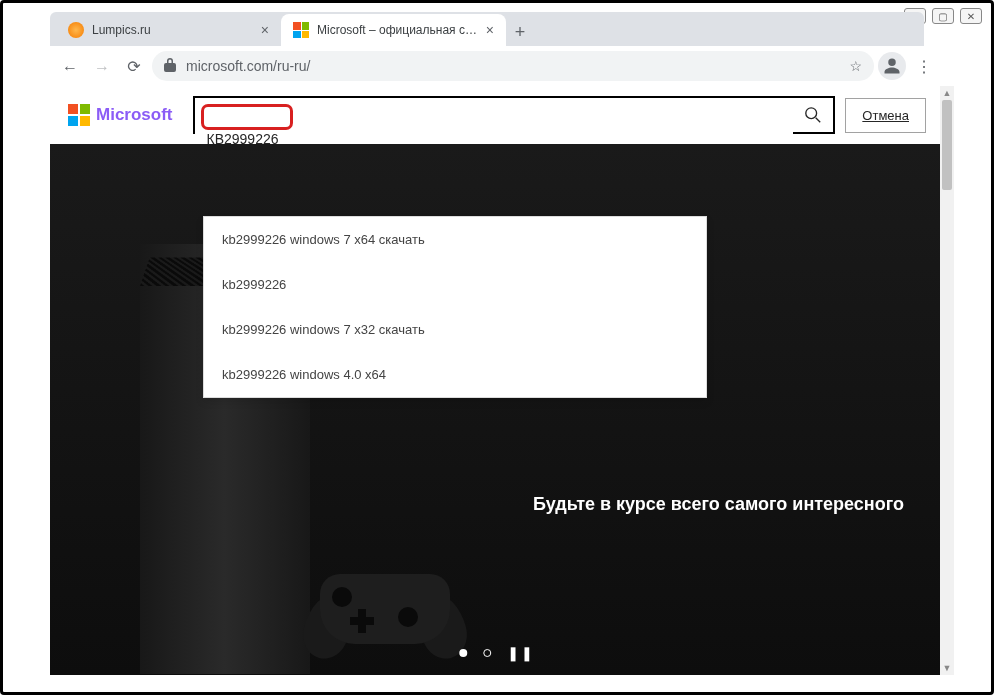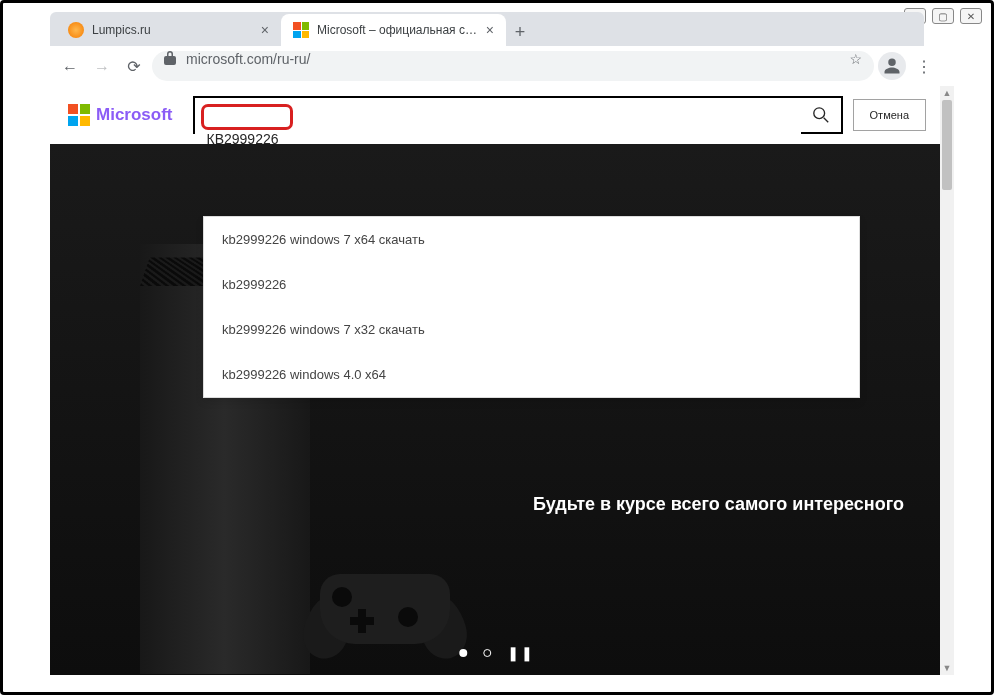--- a/index.html
+++ b/index.html
@@ -18,21 +18,21 @@
 .favicon.orange { background: radial-gradient(circle, #ffb74d 0%, #f57c00 100%); }
 .favicon.ms { background: #fff; display: grid; grid-template-columns: 1fr 1fr; grid-template-rows: 1fr 1fr; gap: 1px; }
 .favicon.ms > div:nth-child(1) { background: #f25022; }
 .favicon.ms > div:nth-child(2) { background: #7fba00; }
 .favicon.ms > div:nth-child(3) { background: #00a4ef; }
 .favicon.ms > div:nth-child(4) { background: #ffb900; }
 .new-tab { width: 28px; height: 28px; display: flex; align-items: center; justify-content: center; font-size: 18px; color: #5f6368; }
 
 .addr-bar { position: absolute; top: 46px; left: 50px; right: 50px; height: 40px; background: #fff; display: flex; align-items: center; gap: 4px; padding: 0 6px; }
 .nav-icon { width: 28px; height: 28px; display: flex; align-items: center; justify-content: center; color: #5f6368; border-radius: 50%; font-size: 16px; }
-.omnibox { flex: 1; height: 30px; background: #f1f3f4; border-radius: 15px; display: flex; align-items: flex-start; padding: 0 12px; gap: 10px; font-size: 14px; color: #5f6368; }
+.omnibox { flex: 1; height: 30px; background: #f1f3f4; border-radius: 15px; display: flex; align-items: center; padding: 0 12px; gap: 10px; font-size: 14px; color: #5f6368; }
 .omnibox .lock { color: #5f6368; }
 .omnibox .star { margin-left: auto; }
 .avatar-icon { width: 28px; height: 28px; border-radius: 50%; background: #e8eaed; display: flex; align-items: center; justify-content: center; color: #5f6368; }
 
 .viewport { position: absolute; top: 86px; left: 50px; right: 50px; bottom: 20px; overflow: hidden; background: #fff; }
 
 .scrollbar-v { position: absolute; top: 86px; right: 40px; width: 14px; bottom: 20px; background: #f1f1f1; }
 .scrollbar-v .thumb { position: absolute; top: 14px; left: 2px; right: 2px; height: 90px; background: #c1c1c1; border-radius: 2px; }
 .scrollbar-v .arrow { position: absolute; left: 0; right: 0; height: 14px; display:flex; align-items:center; justify-content:center; font-size:9px; color:#888; }
 .scrollbar-v .arrow.up { top: 0; }
@@ -43,24 +43,24 @@
 .ms-logo .grid { width: 22px; height: 22px; display: grid; grid-template-columns: 1fr 1fr; grid-template-rows: 1fr 1fr; gap: 2px; }
 .ms-logo .grid > div:nth-child(1) { background: #f25022; }
 .ms-logo .grid > div:nth-child(2) { background: #7fba00; }
 .ms-logo .grid > div:nth-child(3) { background: #00a4ef; }
 .ms-logo .grid > div:nth-child(4) { background: #ffb900; }
 
 .search-group { flex: 1; display: flex; align-items: center; gap: 10px; }
 .search-wrap { flex: 1; position: relative; border: 2px solid #000; height: 38px; display: flex; align-items: center; background: #fff; }
 .search-input { flex: 1; border: none; outline: none; font-size: 14px; padding: 0 12px; height: 100%; color: #262626; margin-top: 48px; }
 .search-btn { width: 40px; height: 100%; display: flex; align-items: center; justify-content: center; cursor: pointer; }
-.cancel-btn { border: 1px solid #a2a2a2; padding: 9px 16px; font-size: 11px; color: #262626; background: #fff; cursor: pointer; }
+.cancel-btn { border: 1px solid #a2a2a2; padding: 9px 16px; font-size: 13px; color: #262626; background: #fff; cursor: pointer; text-decoration: underline; }
 .highlight-box { position: absolute; top: 6px; left: 6px; width: 92px; height: 26px; border: 3px solid #d82020; border-radius: 7px; pointer-events: none; }
 
-.suggestions { position: absolute; top: 130px; left: 153px; width: 657px; background: #fff; border: 1px solid #ddd; z-index: 10; box-shadow: 0 4px 8px rgba(0,0,0,0.1); }
+.suggestions { position: absolute; top: 130px; left: 153px; width: 504px; background: #fff; border: 1px solid #ddd; z-index: 10; box-shadow: 0 4px 8px rgba(0,0,0,0.1); }
 .sugg-item { padding: 15px 18px; font-size: 13px; color: #444; cursor: pointer; }
 
 .hero { position: absolute; top: 58px; left: 0; right: 0; bottom: 0; background: linear-gradient(180deg, #1a1a1a 0%, #0d0d0d 100%); }
 .hero-text { position: absolute; right: 40px; top: 350px; color: #fff; font-size: 18px; font-weight: 600; margin-left: 12px; }
 .hero-btn { position: absolute; right: 200px; top: 395px; background: #fff; color: #171717; padding: 12px 22px; font-size: 15px; font-weight: 600; cursor: pointer; border: none; }
 .hero-btn .chev { margin-left: 8px; font-size: 13px; }
 
 .carousel { position: absolute; bottom: 14px; left: 50%; transform: translateX(-50%); display: flex; align-items: center; gap: 16px; }
 .dot { width: 8px; height: 8px; border-radius: 50%; background: #fff; }
 .dot.hollow { background: transparent; border: 1px solid #fff; }

